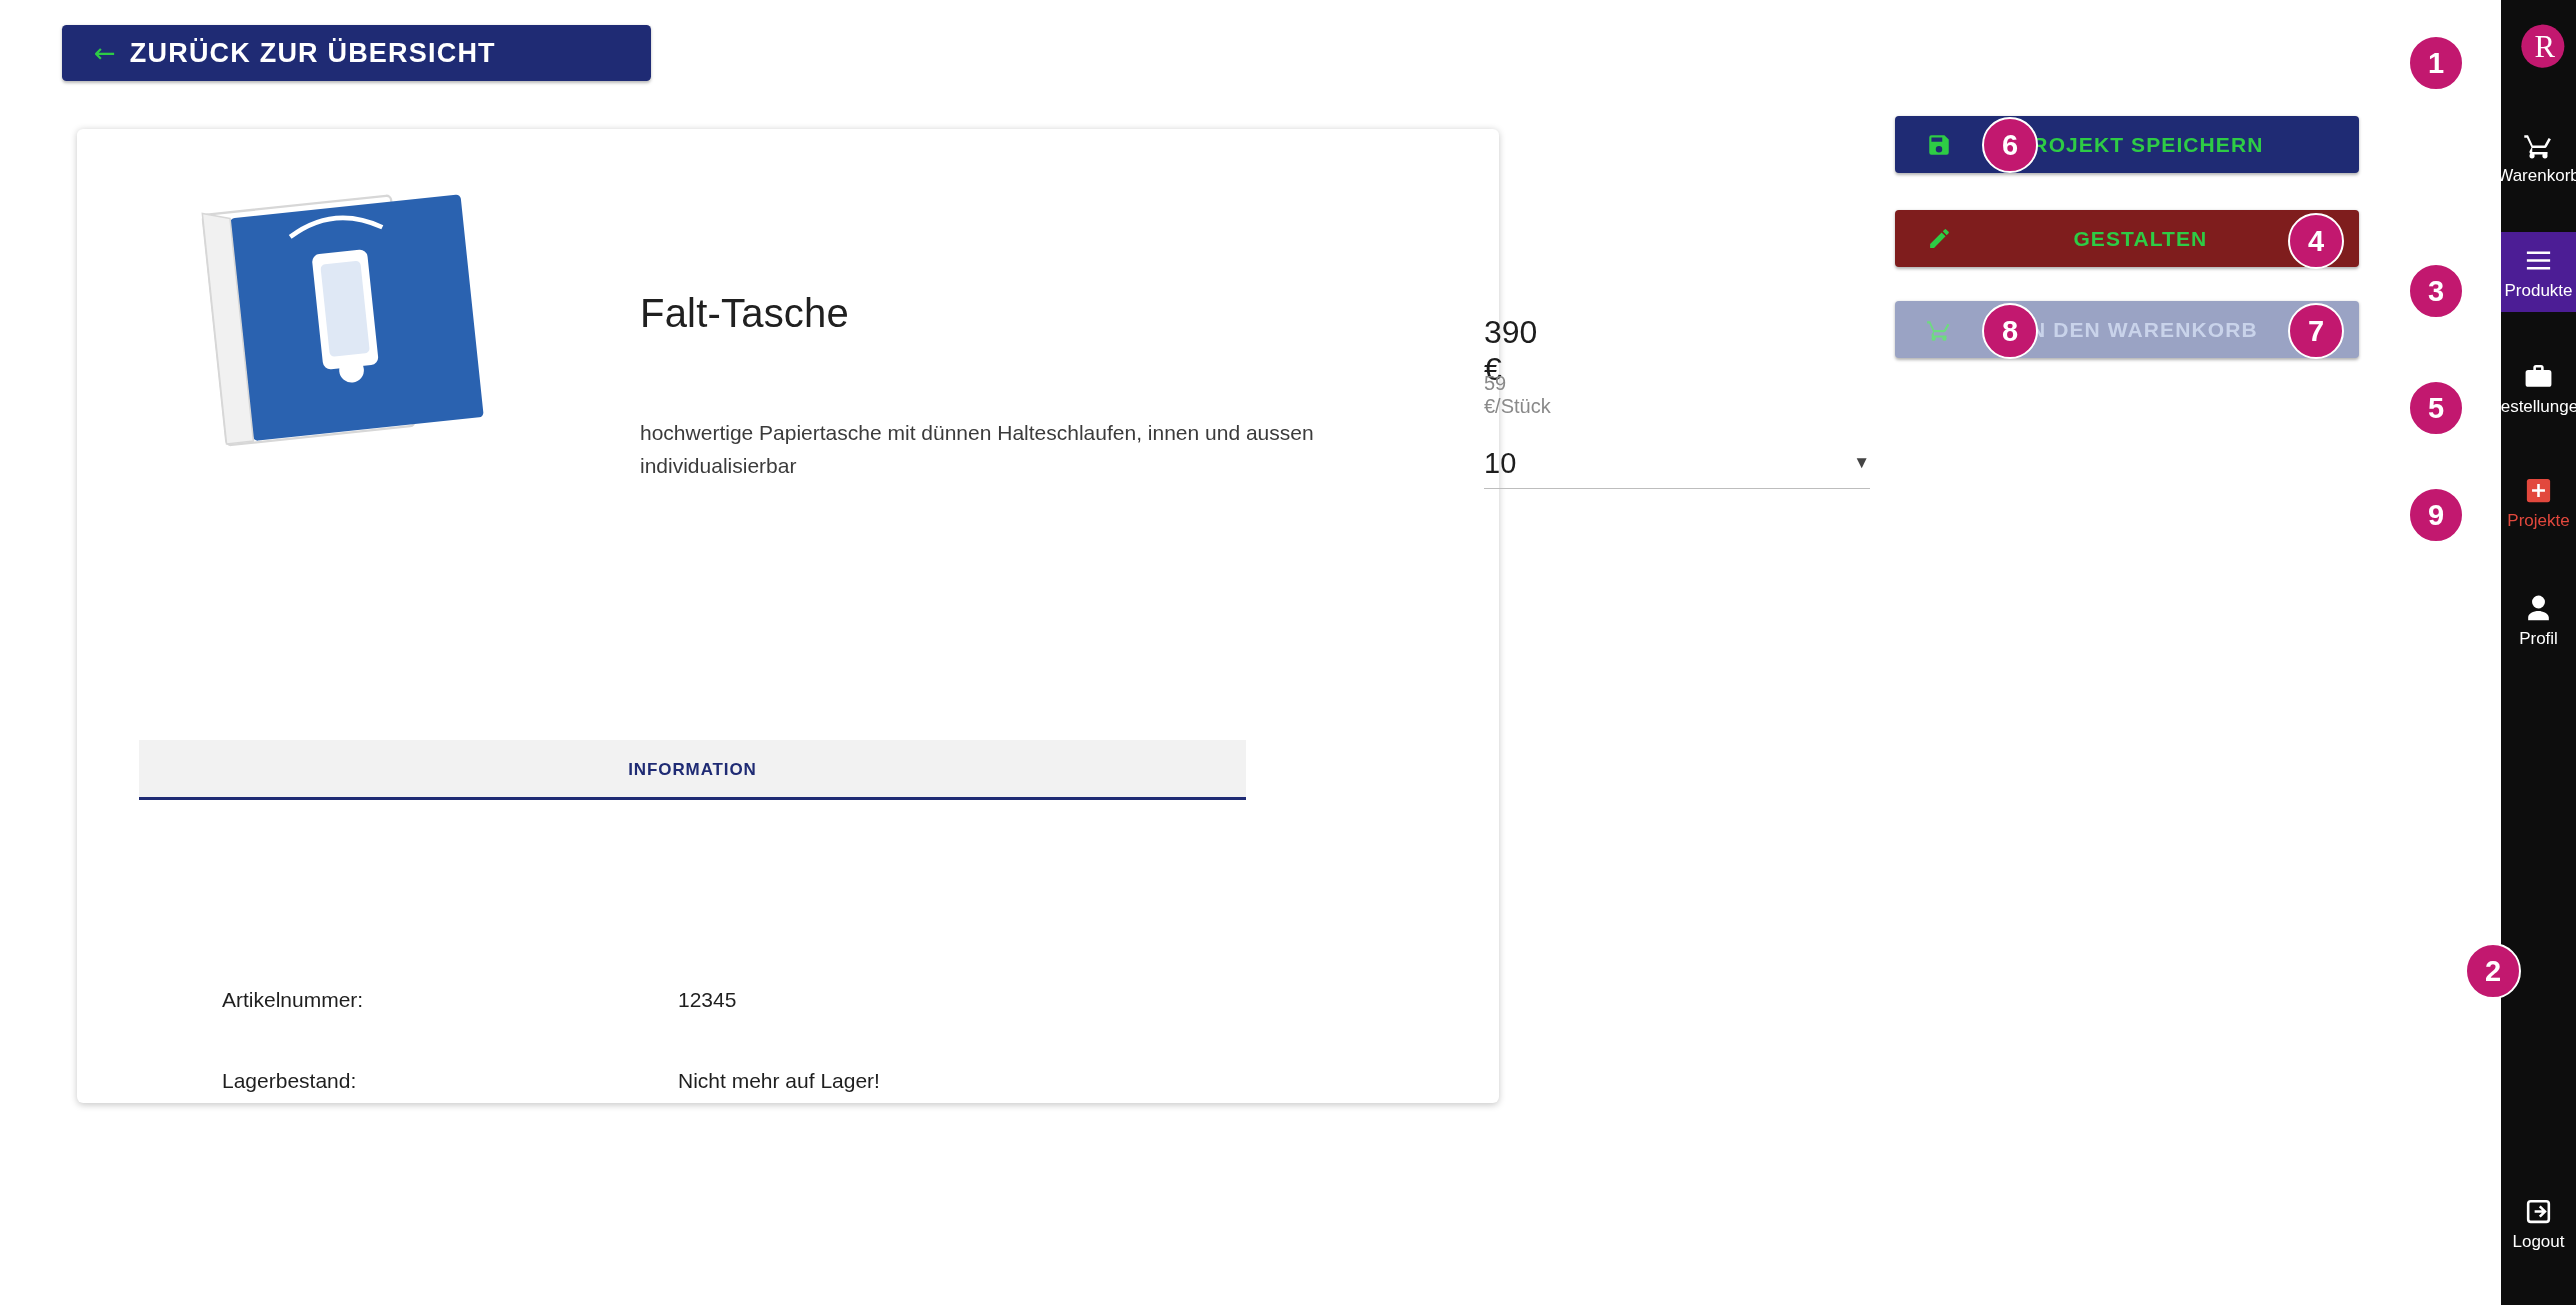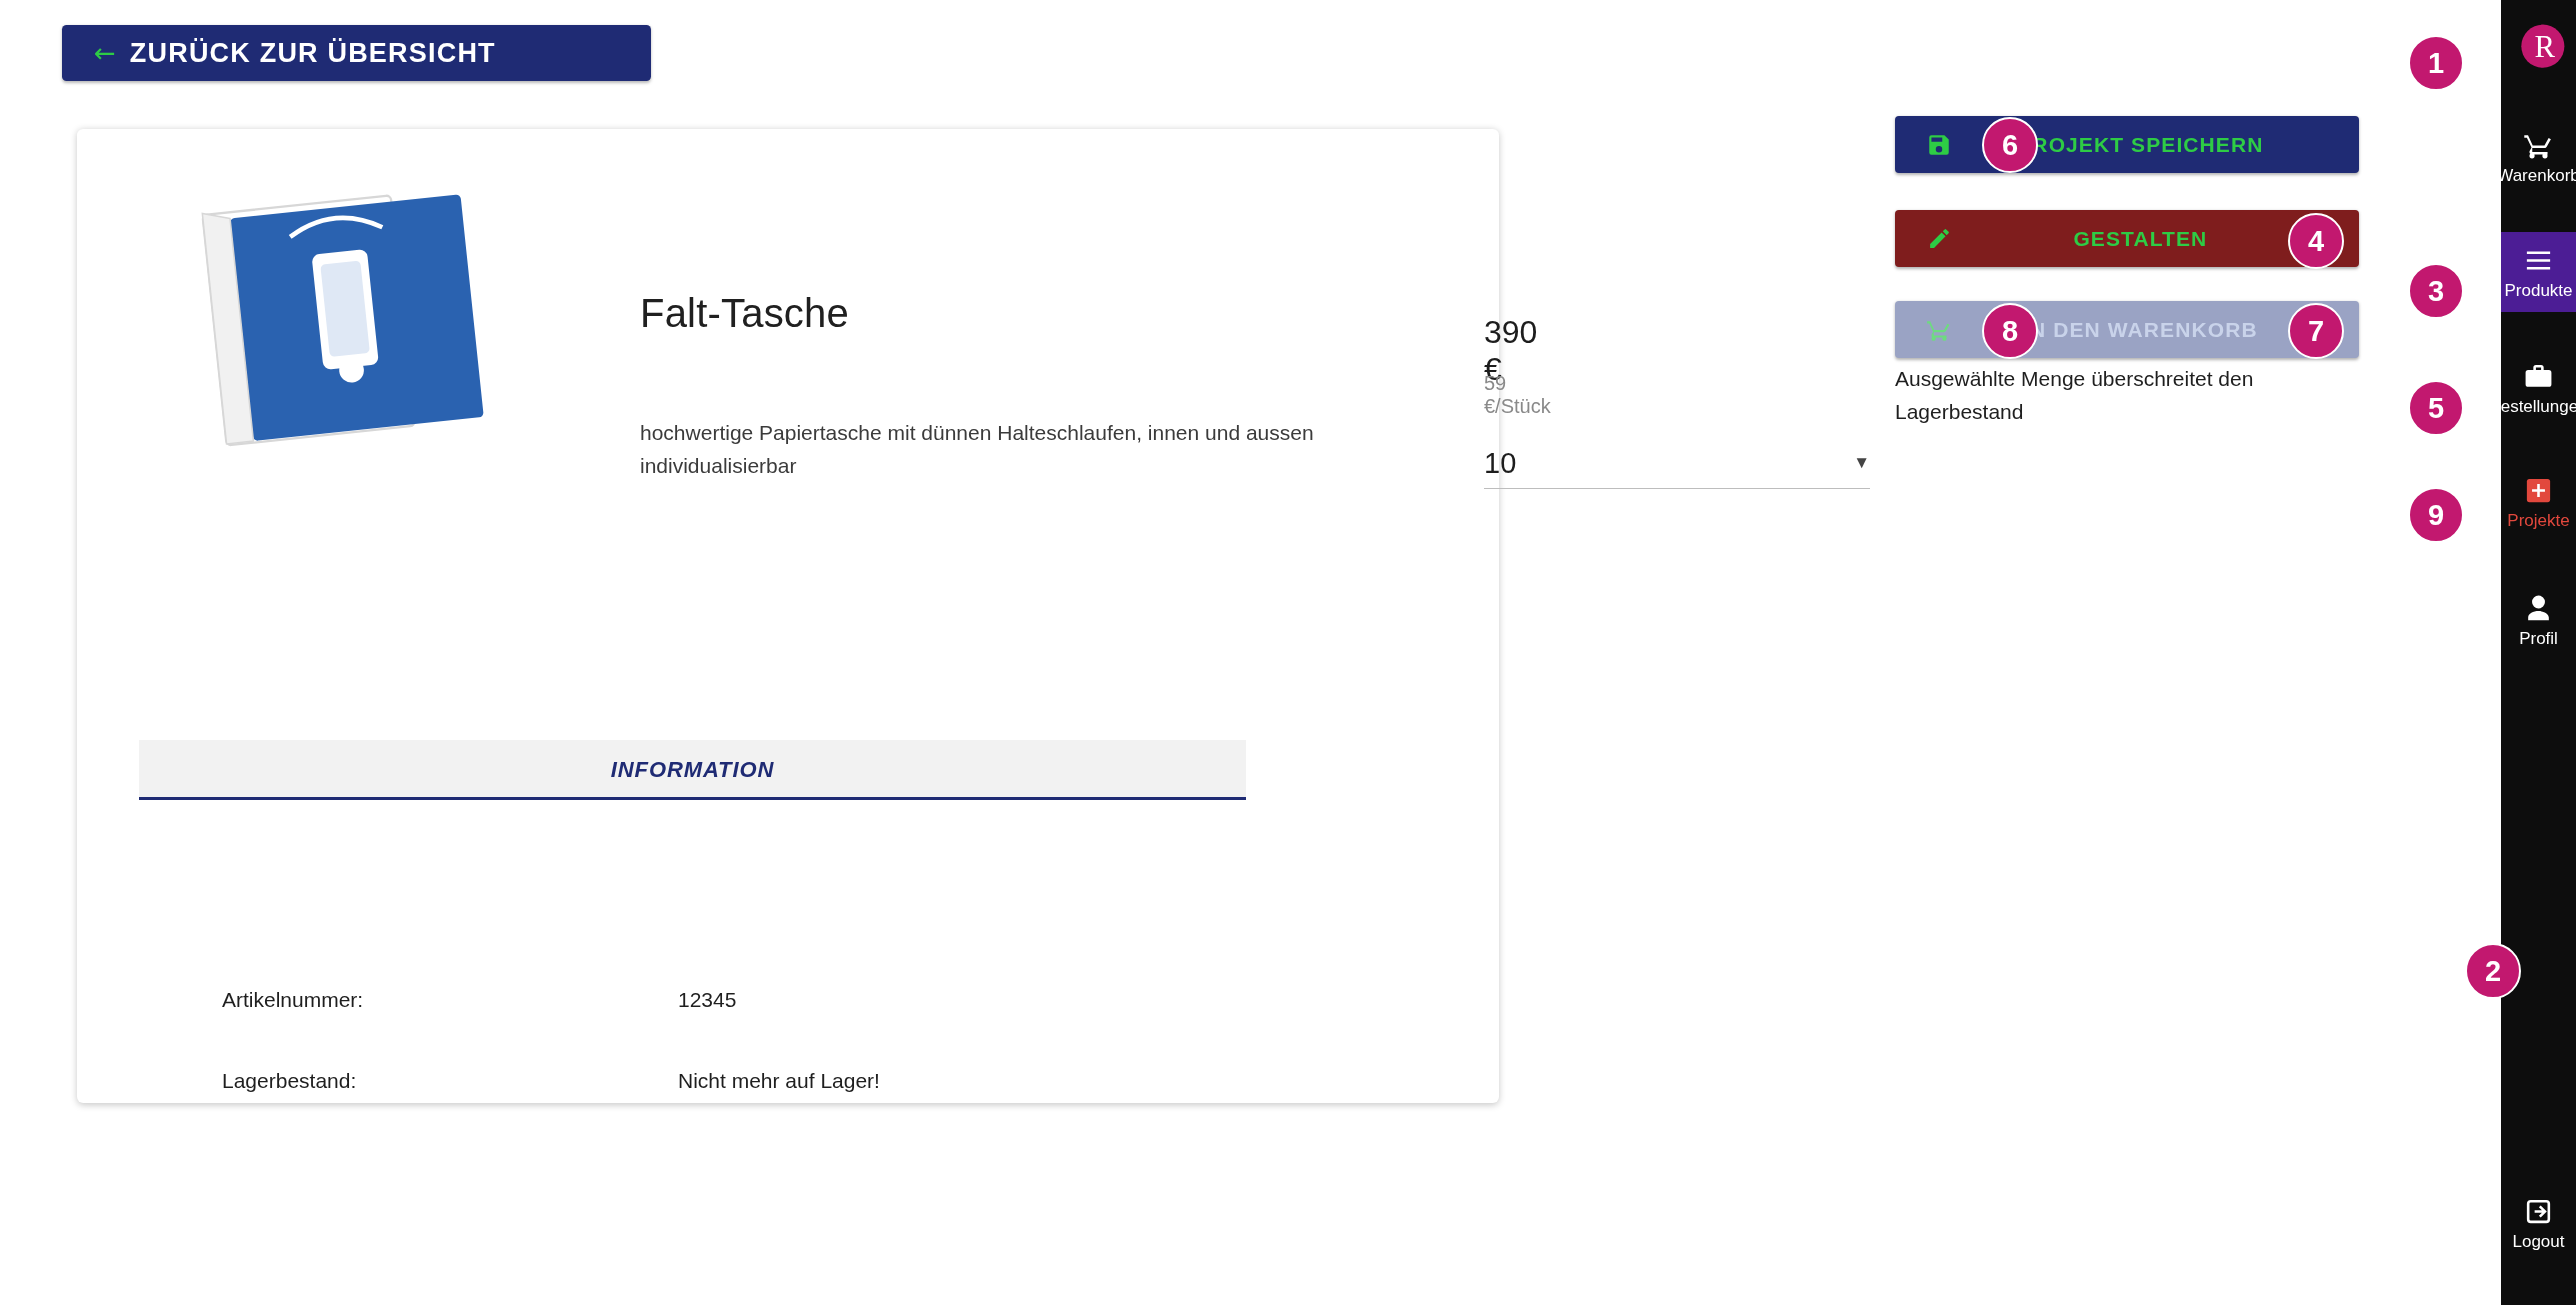--- a/index.html
+++ b/index.html
@@ -110,26 +110,25 @@
     left: 62px; top: 611px;
     width: 1107px; height: 60px;
     background: #f2f2f2;
     display: flex;
   }
   .tab {
     flex: 1;
     display: flex;
     align-items: center;
     justify-content: center;
-    font-size: 22px;
+    font-size: 17px;
     letter-spacing: 0.9px;
     color: #3a3a3a;
     cursor: pointer;
     position: relative;
-    font-style: italic;
   }
   .tab.active { color: #1f2b74; font-weight: 600; }
   .tab.active::after {
     content: "";
     position: absolute;
     left: 0; right: 0; bottom: 0;
     height: 3.1px;
     background: #1f2b74;
   }
 
@@ -302,21 +301,20 @@
 
   <button class="action-btn btn-cart">
     <span class="ico">
       <svg width="26" height="26" viewBox="0 0 24 24" fill="#6ddc7f">
         <path d="M7 18a2 2 0 1 0 .001 4.001A2 2 0 0 0 7 18zm10 0a2 2 0 1 0 .001 4.001A2 2 0 0 0 17 18zM7.16 14h9.45c.75 0 1.41-.41 1.75-1.03l3.24-5.88-1.75-.95-3.24 5.86H7.53L3.9 4H1v2h2l3.6 7.59-1.35 2.44C4.52 17.37 5.48 19 7 19h12v-2H7.42a.25.25 0 0 1-.22-.37L7.16 14z"></path>
       </svg>
     </span>
     <span class="txt">IN DEN WARENKORB</span>
   </button>
 
-  <div class="stock-warn">Ausgewählte Menge überschreitet den Lagerbestand</div>
 
   <div class="rail">
 
     <div class="rail-logo">
       <svg width="60" height="60" viewBox="0 0 78 78">
         <circle cx="44" cy="34" r="28" fill="#c2186f"></circle>
         <text x="33" y="48" font-family="Liberation Serif, serif" font-size="40" fill="#ffffff">R</text>
       </svg>
     </div>
 

